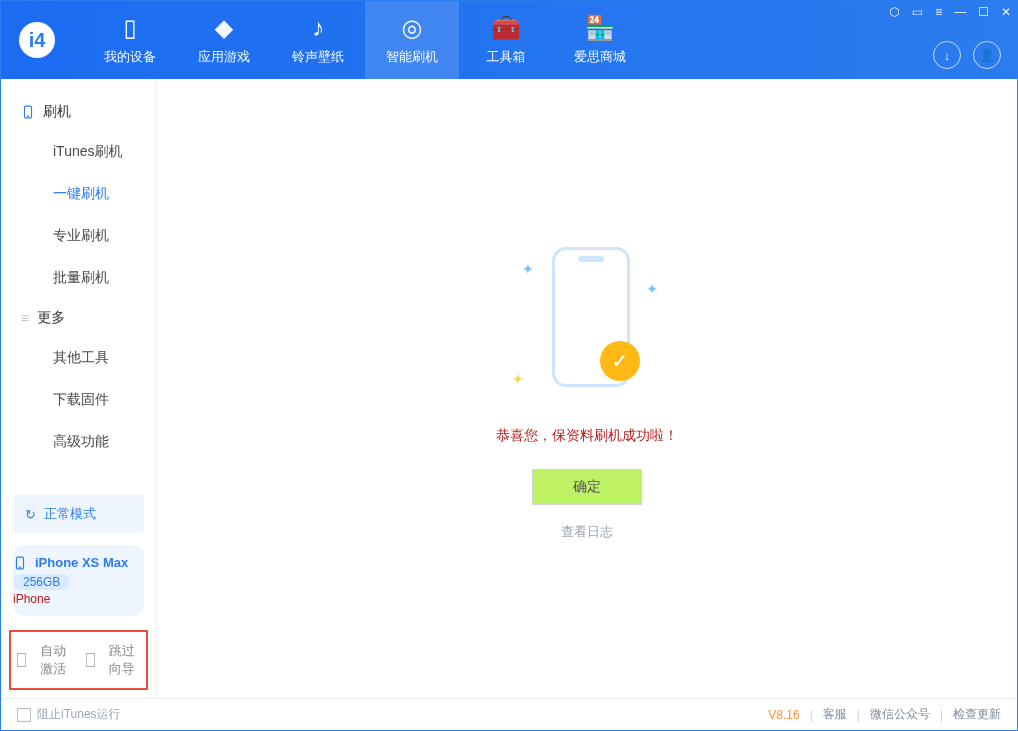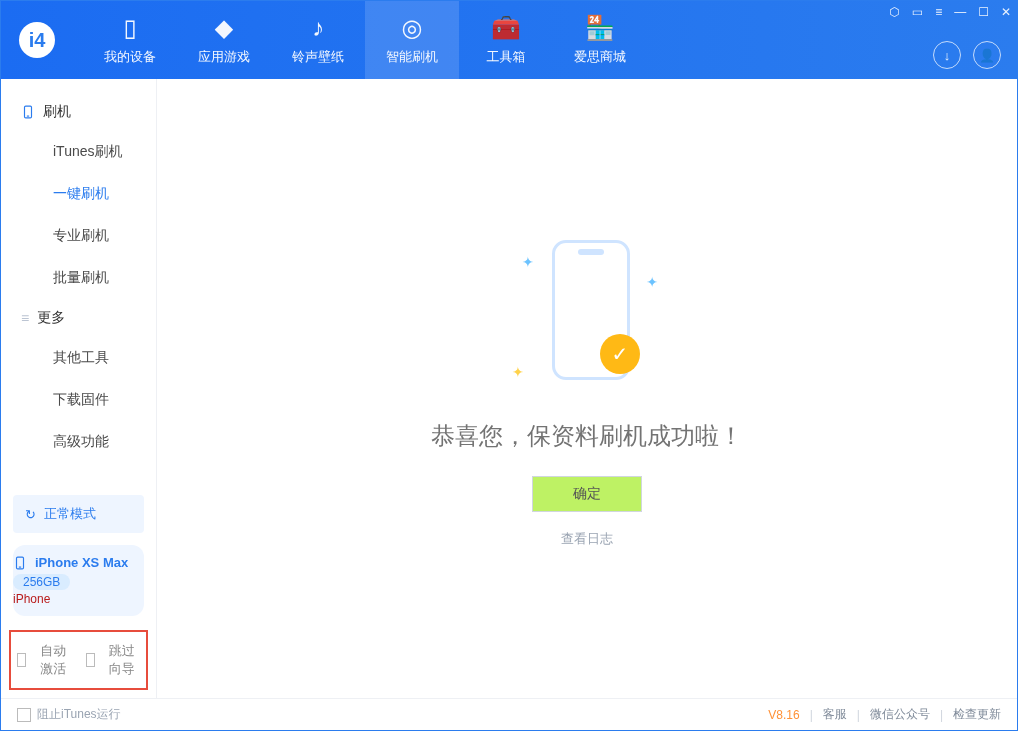--- a/index.html
+++ b/index.html
@@ -36,21 +36,21 @@
 .bottom-options { border: 2px solid #e74c3c; margin: 8px; padding: 10px 6px; display: flex; gap: 14px; align-items: center; font-size: 13px; color: #888; }
 .chk { width: 14px; height: 14px; border: 1px solid #bbb; display: inline-block; background: #fff; }
 
 .main { flex: 1; display: flex; flex-direction: column; align-items: center; justify-content: center; position: relative; }
 .illus { width: 170px; height: 170px; position: relative; margin-bottom: 10px; }
 .phone { position: absolute; left: 50px; top: 10px; width: 78px; height: 140px; border: 3px solid #cfe4ff; border-radius: 14px; background: #fff; }
 .phone::before { content: ""; position: absolute; top: 6px; left: 50%; transform: translateX(-50%); width: 26px; height: 6px; background: #cfe4ff; border-radius: 4px; }
 .badge-check { position: absolute; right: 32px; bottom: 26px; width: 40px; height: 40px; background: #ffb915; border-radius: 50%; display: flex; align-items: center; justify-content: center; color: #fff; font-size: 20px; }
 .spark { position: absolute; color: #6cc3ff; font-size: 14px; }
 .spark.s1 { top: 24px; left: 20px; } .spark.s2 { top: 44px; right: 14px; } .spark.s3 { bottom: 20px; left: 10px; color:#ffd24a; }
-.success-text { font-size: 24px; color: #737373; margin: 10px 0 24px; }
+.success-text { font-size: 14px; color: #b91c1c; margin: 10px 0 24px; }
 .ok-btn { border: 1px solid #d0d6de; background: #bef264; padding: 8px 40px; font-size: 14px; color: #555; cursor: pointer; margin-bottom: 18px; }
 .log-link { font-size: 13px; color: #9aa4b2; cursor: pointer; }
 
 .footer { height: 32px; border-top: 1px solid #eef0f4; display: flex; align-items: center; padding: 0 16px; font-size: 12px; color: #9aa4b2; }
 .footer .left { display: flex; align-items: center; gap: 6px; }
 .footer .right { margin-left: auto; display: flex; align-items: center; gap: 10px; }
 .footer .sep { color: #d0d6de; }
 .vver { color: #ff9238; }
 .footer .link { color: #7f8a99; cursor: pointer; }
 .icon-sm { width: 14px; height: 14px; color: #2b7cee; }

